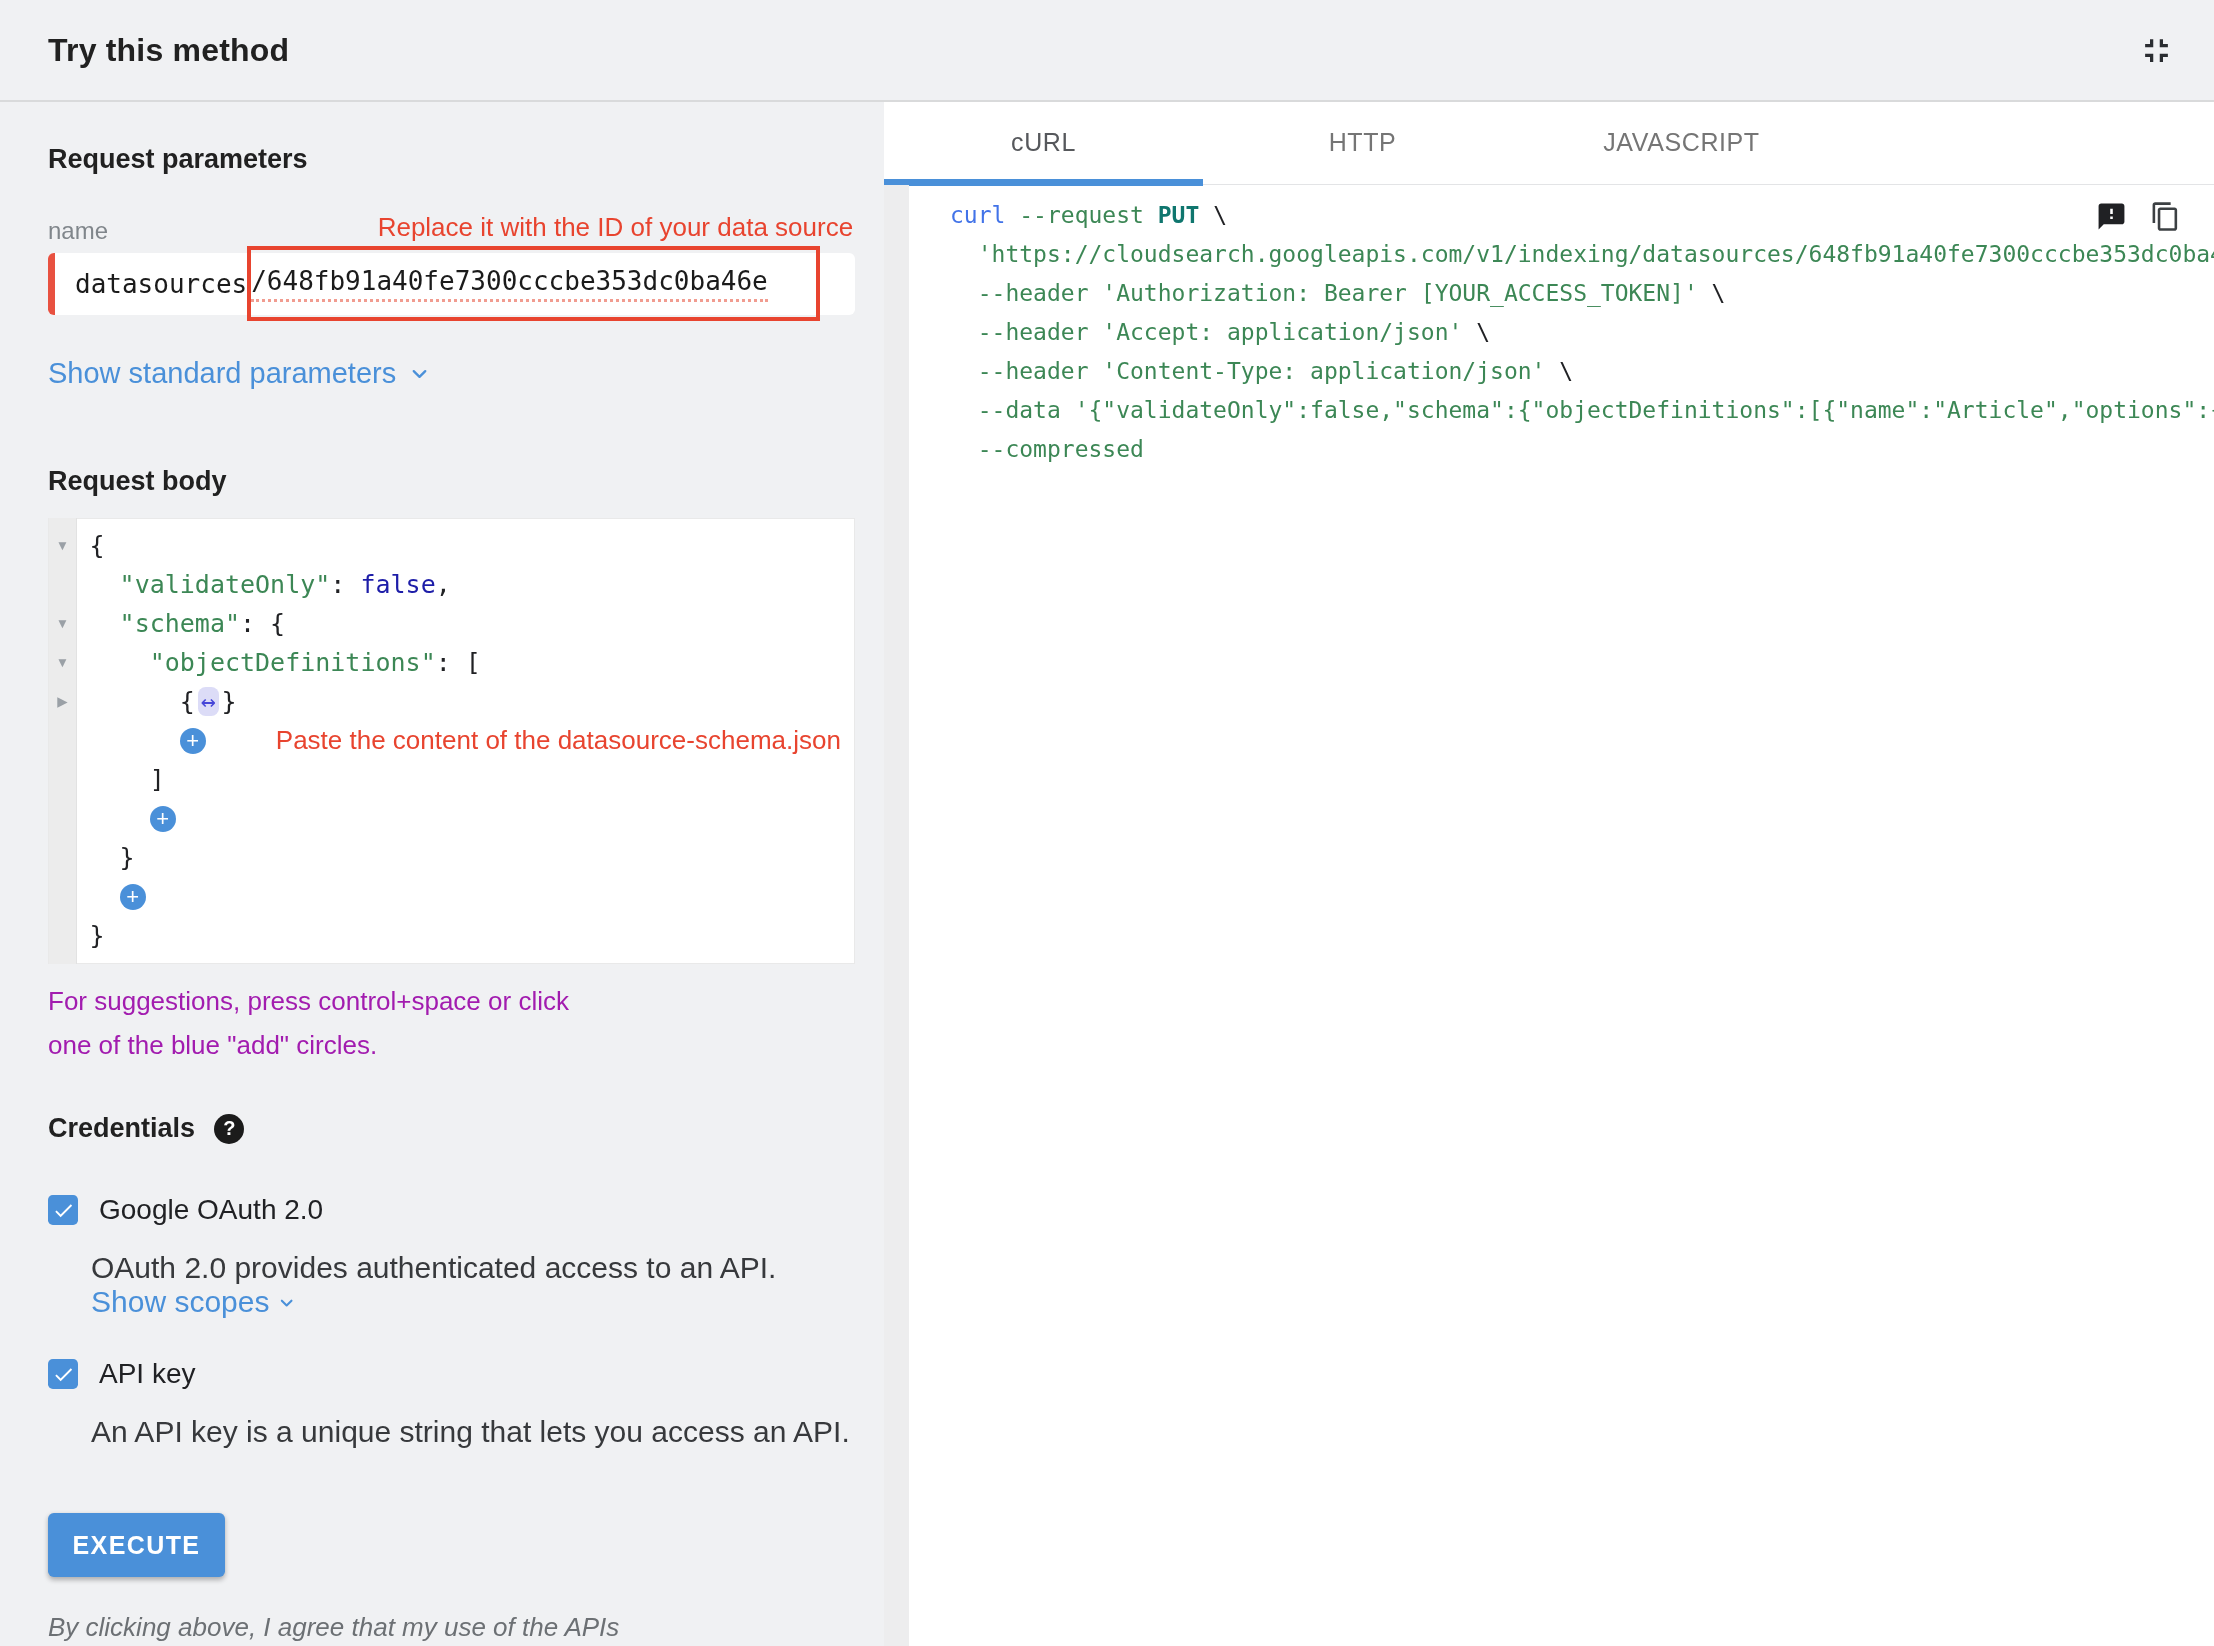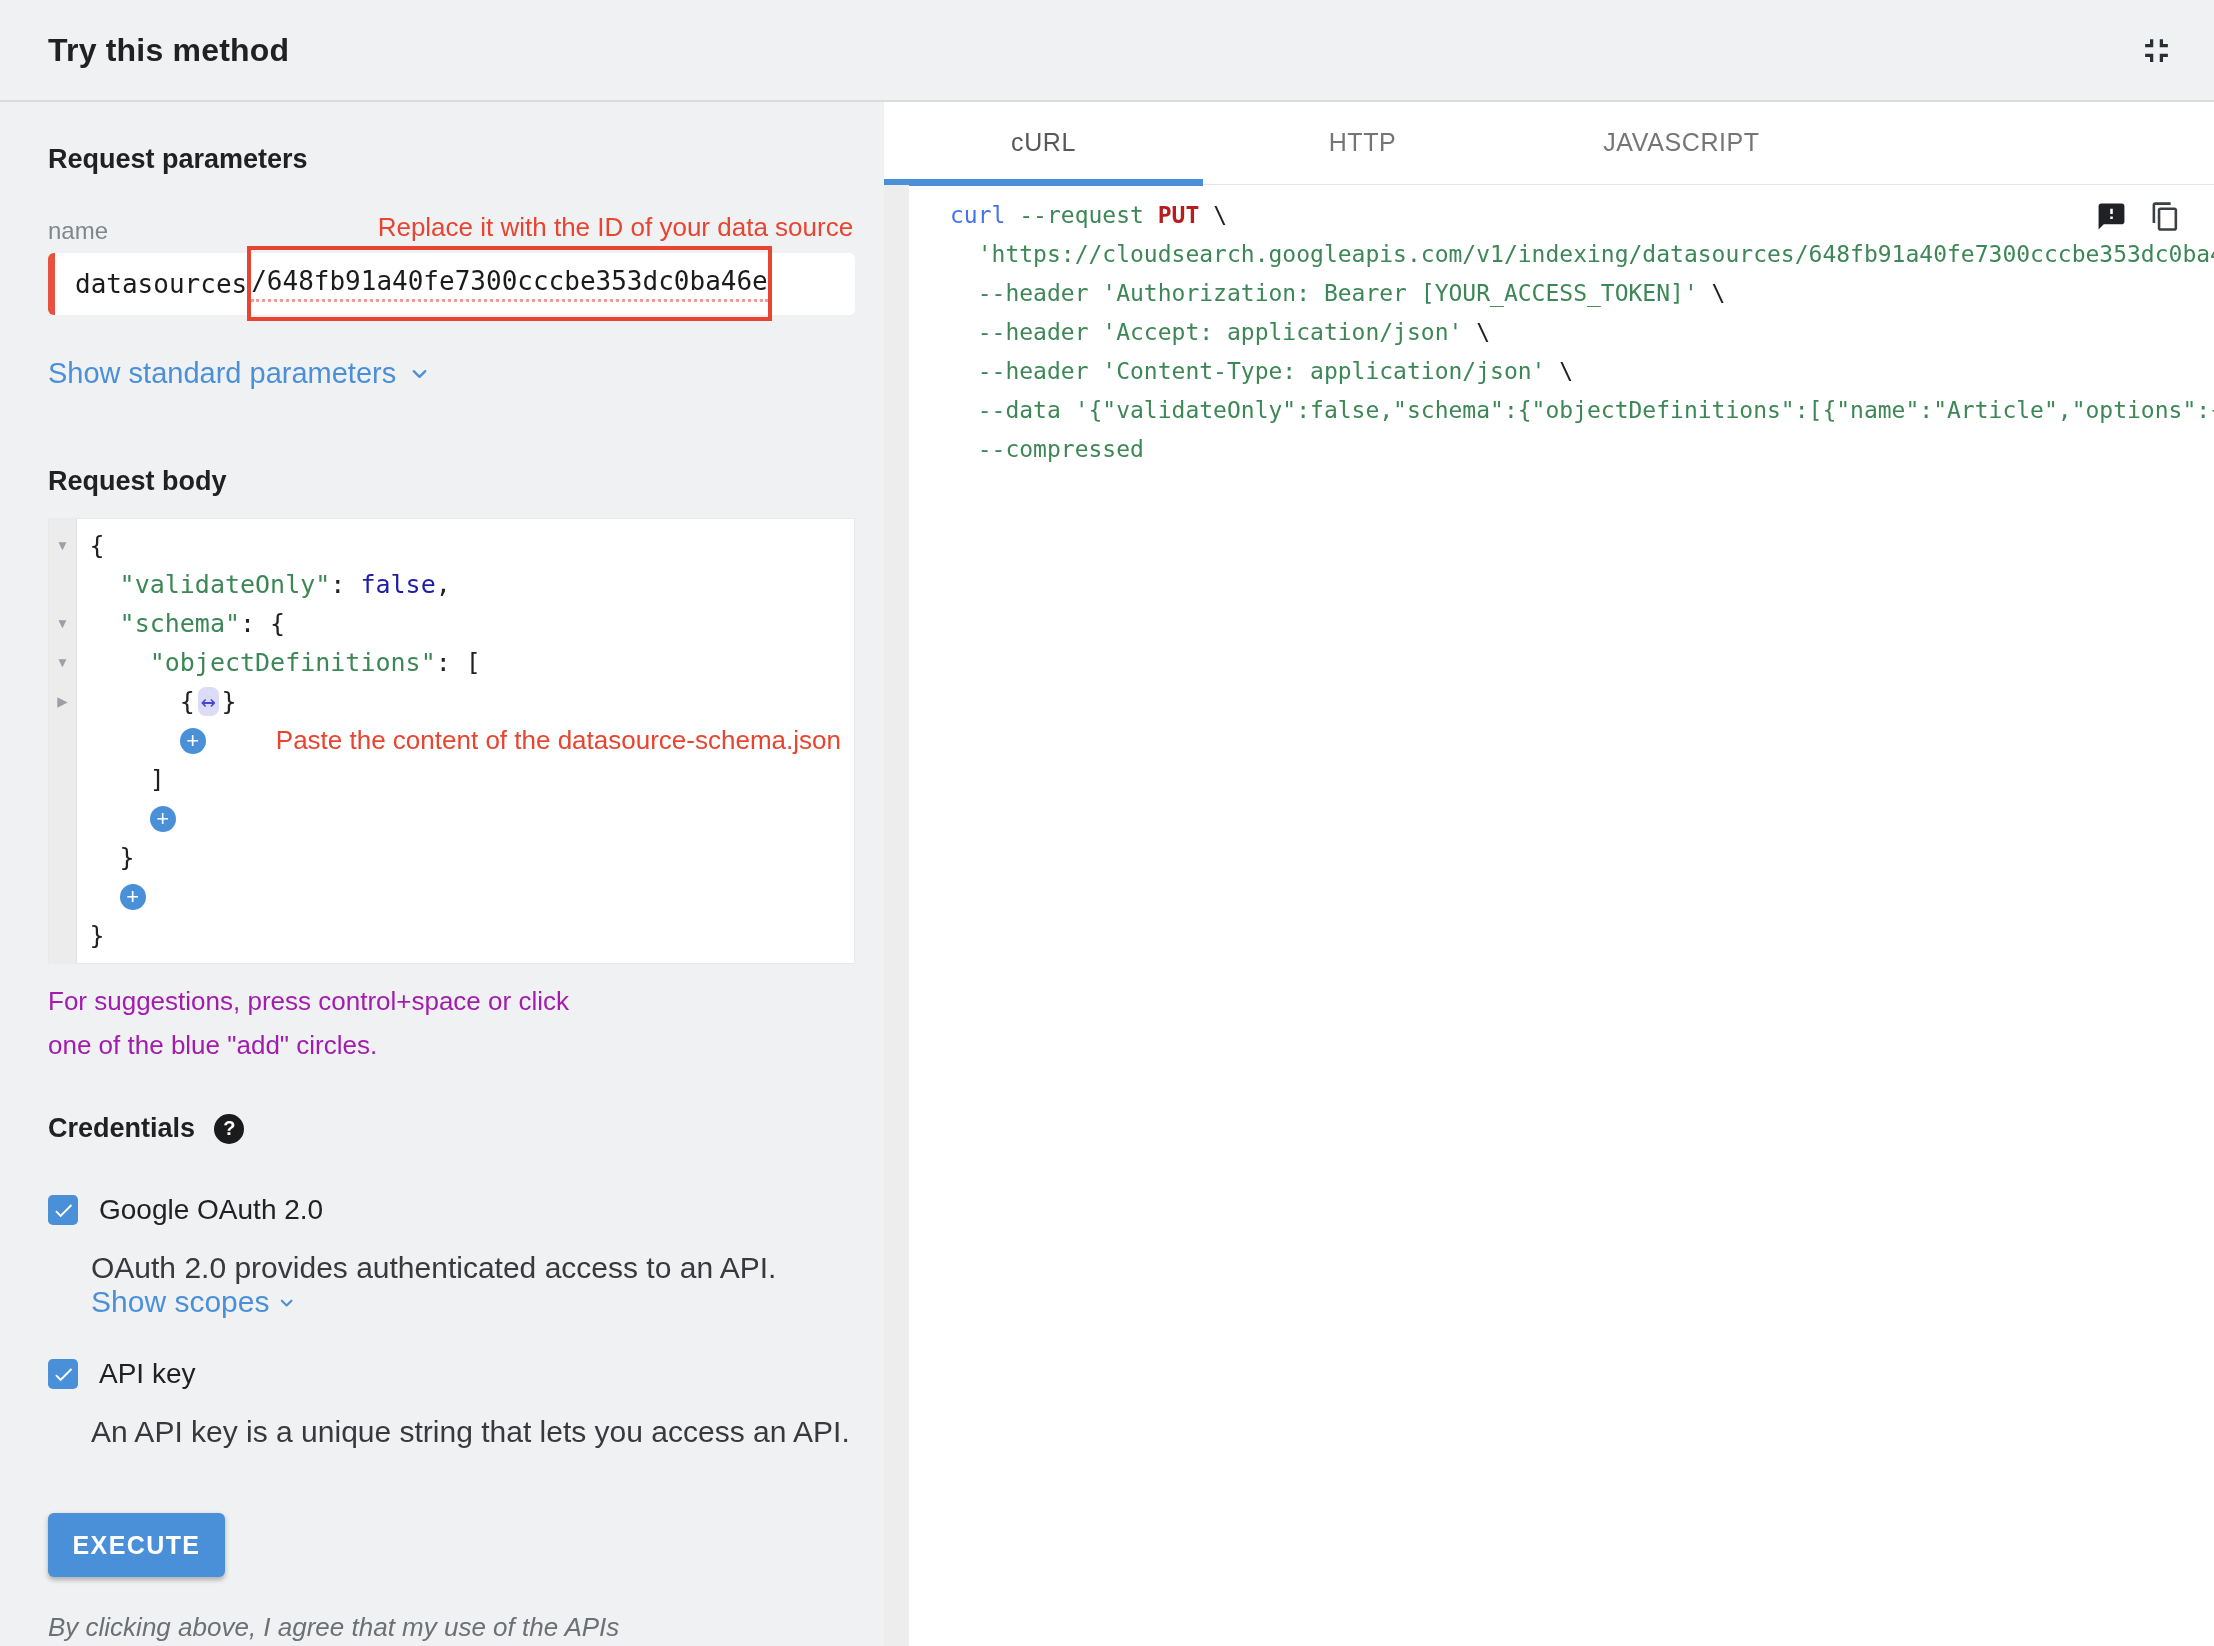--- a/index.html
+++ b/index.html
@@ -20,21 +20,21 @@
 
   
   h2{font-size:27px;font-weight:600;color:#212121}
   .h-req-params{margin-top:42px}
   .name-row{margin-top:33px;width:807px;height:37px;display:flex;align-items:flex-end;position:relative}
   .name-label{font-size:24px;color:#80868b}
   .param-note{position:absolute;right:1.9px;bottom:1.9px;font-size:26px;color:var(--annotation_red)}
 
   .name-input{margin-top:7.7px;width:807px;height:62px;background:#fff;border-radius:5.8px;display:flex;align-items:center;position:relative;padding-left:27px;font-family:"DejaVu Sans Mono","Liberation Mono",monospace;font-size:26px;color:#1b1b1b}
   .name-input::before{content:'';position:absolute;left:0;top:0;bottom:0;width:6.8px;background:#e85140;border-radius:5.8px 0 0 5.8px}
-  .id-wrap{height:75px;border:4.8px solid var(--annotation_red);display:flex;align-items:center;}
+  .id-wrap{height:75px;border:4.8px solid var(--annotation_red);display:flex;align-items:center;padding-right:48px}
   .id-text{border-bottom:3.9px dotted #f19c90;padding-bottom:2.9px}
 
   .std-link{margin-top:42px;display:flex;align-items:center;gap:11.6px;font-size:29px;color:var(--accent_blue);width:max-content;cursor:pointer}
 
   .h-req-body{margin-top:76px}
 
   .editor{margin-top:21px;width:807px;background:#fff;position:relative;padding:7.7px 0;border:1px solid #e9e9e9}
   .editor::before{content:'';position:absolute;left:0;top:-1px;bottom:-1px;width:27px;background:#ececec;border-right:1px solid #e2e2e2}
   .ed-row{display:flex;height:39px;font-family:"DejaVu Sans Mono","Liberation Mono",monospace;font-size:25px}
   .gutter-cell{width:27px;flex:none;text-align:center;font-size:13.5px;color:#9aa0a6;font-family:"Liberation Sans",sans-serif;line-height:39px;position:relative;z-index:1}
@@ -69,21 +69,21 @@
   .tab{width:319px;display:flex;align-items:center;justify-content:center;font-size:25px;color:#757575;letter-spacing:0.6px;position:relative;cursor:pointer}
   .tab.active{color:#56585c}
   .tab.active::after{content:'';position:absolute;left:0;right:0;bottom:-1.9px;height:6.8px;background:var(--accent_blue)}
 
   .code-area{flex:1;position:relative;min-height:0;overflow:hidden}
   .code-area::before{content:'';position:absolute;left:0;top:0;bottom:0;width:25px;background:#ededee}
   .code-pre{font-family:"DejaVu Sans Mono","Liberation Mono",monospace;font-size:23px;line-height:39px;padding:11.6px 0 19.3px 66px;white-space:pre;overflow:hidden}
   .code-line{white-space:pre}
   .c-cmd{color:var(--code_blue)}
   .c-str{color:var(--code_green)}
-  .c-kw{color:#b91c1c;font-weight:700}
+  .c-kw{color:#0f766e;font-weight:700}
   .c-p{color:#202124}
   .code-icons{position:absolute;top:15.4px;right:33px;display:flex;gap:21px;z-index:2}
   .code-icons .icon-btn{background:none;border:none;cursor:pointer;width:33px;height:33px;display:flex;align-items:center;justify-content:center}
 </style>
 </head>
 <body>
 
 <div class="app">
 
   <div class="header">

